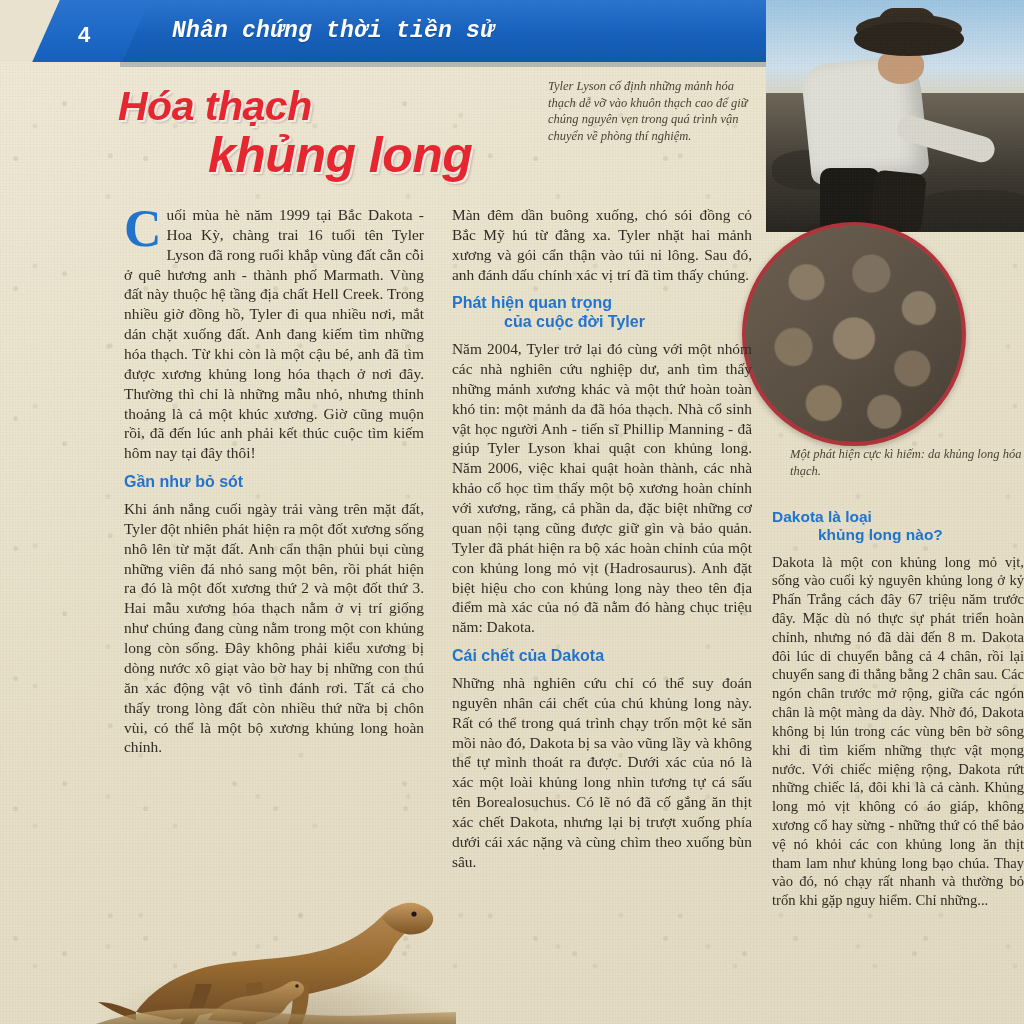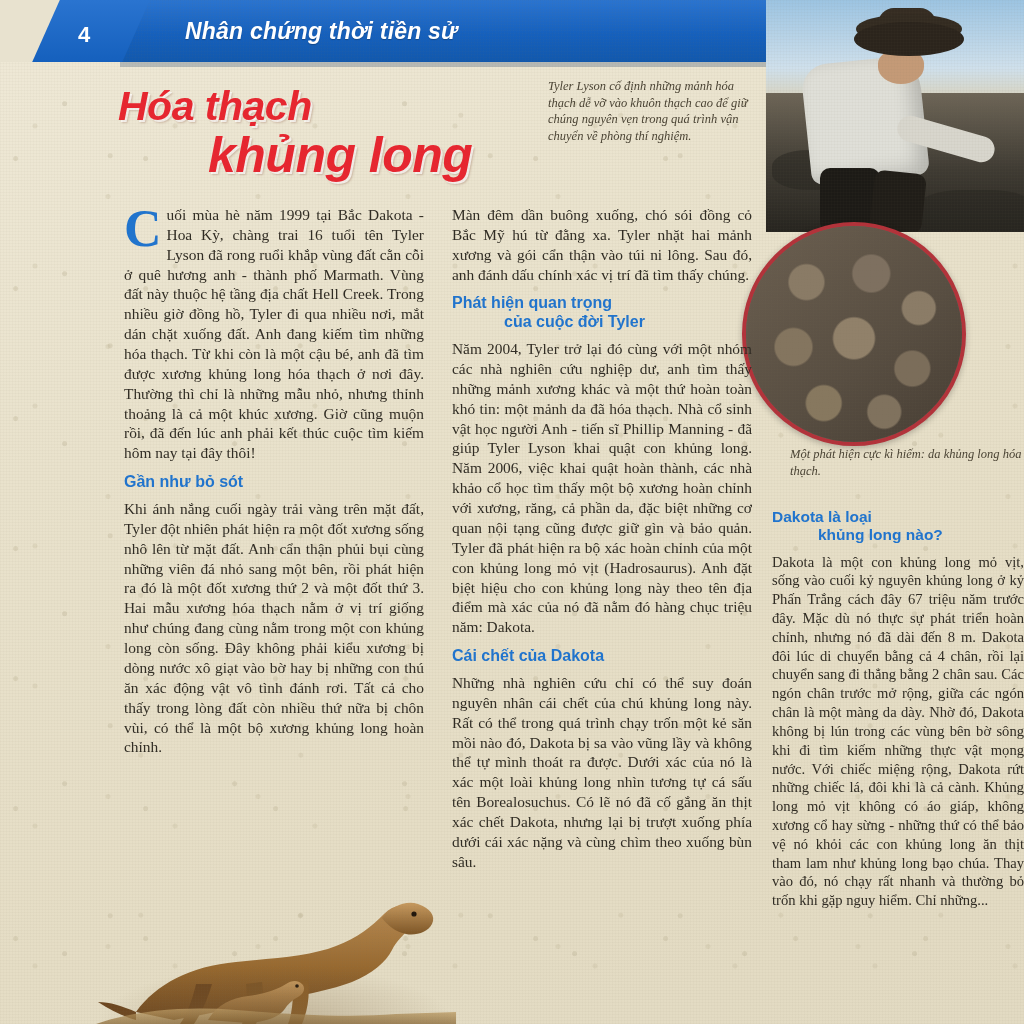--- a/index.html
+++ b/index.html
@@ -61,24 +61,24 @@
     left: 78px;
     top: 22px;
     color: #ffffff;
     font-family: "Liberation Sans", sans-serif;
     font-weight: bold;
     font-size: 22px;
     z-index: 4;
   }
   .header-title {
     position: absolute;
-    left: 185px;
+    left: 172px;
     top: 18px;
     color: #ffffff;
-    font-family: Liberation Sans, sans-serif;
+    font-family: Liberation Mono, monospace;
     font-weight: bold;
     font-style: italic;
     font-size: 23px;
     letter-spacing: 0.2px;
     z-index: 4;
     text-shadow: 0 1px 1px rgba(0,0,0,0.25);
   }
   .header-notch {
     position: absolute;
     left: -30px;

